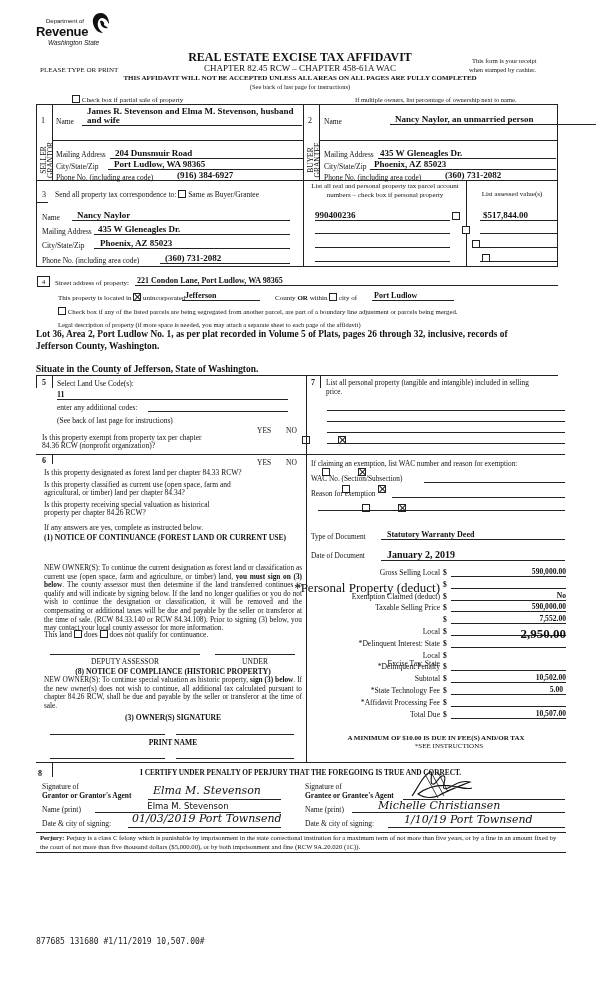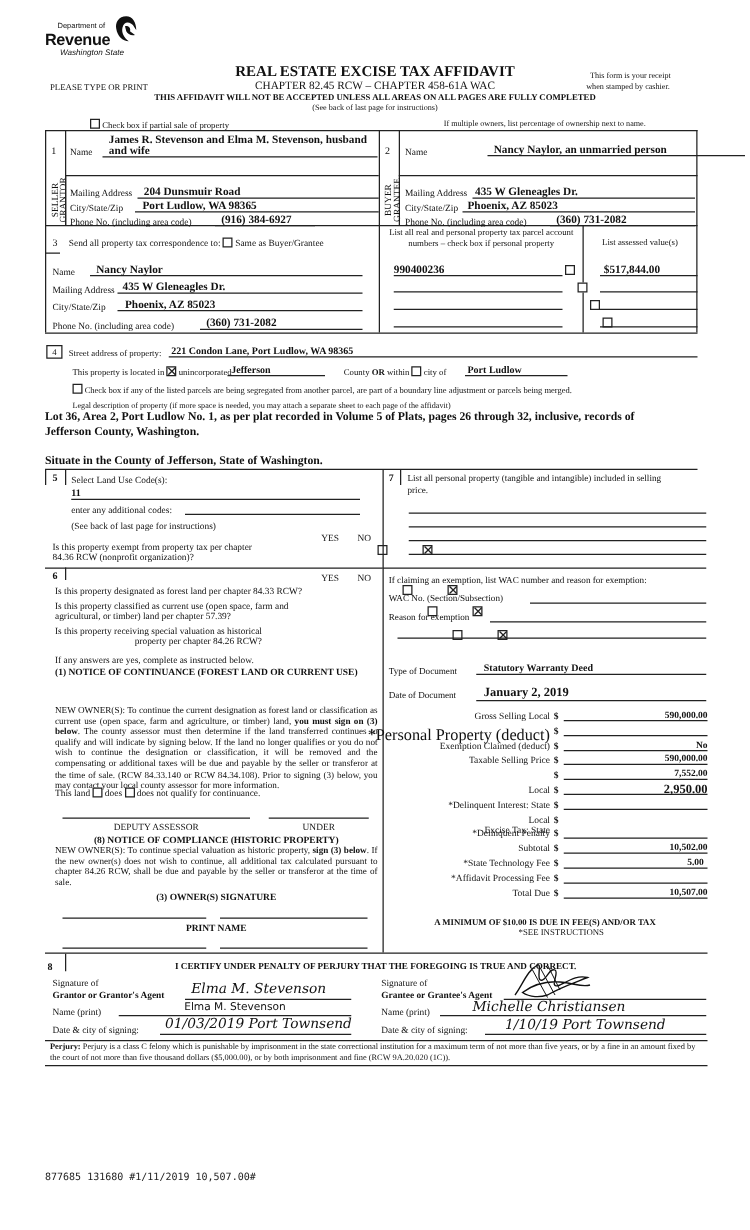--- a/index.html
+++ b/index.html
@@ -184,25 +184,25 @@
 <div class="hl" style="left:36px;top:454px;width:270px;"></div>
 <div class="vl" style="left:52px;top:454px;height:10px;"></div>
 <div class="abs num" style="left:42px;top:456px;">6</div>
 <div class="abs lab" style="left:257px;top:458px;">YES</div>
 <div class="abs lab" style="left:286px;top:458px;">NO</div>
 <div class="abs lab" style="left:44px;top:468px;">Is this property designated as forest land per chapter 84.33 RCW?</div>
 <span class="cb abs" style="left:262px;top:468px;"></span>
 <span class="cb x abs" style="left:288px;top:468px;"></span>
 <div class="abs lab" style="left:44px;top:481px;line-height:8px;">
   <div>Is this property classified as current use (open space, farm and</div>
-  <div>agricultural, or timber) land per chapter 57.39?</div>
+  <div>agricultural, or timber) land per chapter 84.34?</div>
 </div>
 <span class="cb abs" style="left:262px;top:485px;"></span>
 <span class="cb x abs" style="left:288px;top:485px;"></span>
-<div class="abs lab" style="left:44px;top:501px;line-height:8px;text-align:right;">
+<div class="abs lab" style="left:44px;top:501px;line-height:8px;">
   <div>Is this property receiving special valuation as historical</div>
   <div>property per chapter 84.26 RCW?</div>
 </div>
 <span class="cb abs" style="left:262px;top:504px;"></span>
 <span class="cb x abs" style="left:288px;top:504px;"></span>
 <div class="abs lab" style="left:44px;top:523px;">If any answers are yes, complete as instructed below.</div>
 <div class="abs b" style="left:44px;top:533px;font-size:7.6px;white-space:nowrap;">(1) NOTICE OF CONTINUANCE (FOREST LAND OR CURRENT USE)</div>
 <div class="abs para" style="left:44px;top:564px;width:258px;">
   <span>NEW OWNER(S): To continue the current designation as forest land or classification as current use (open space, farm and agriculture, or timber) land,</span>
   <b>you must sign on (3) below</b><span>. The county assessor must then determine if the land transferred continues to qualify and will indicate by signing below. If the land no longer qualifies or you do not wish to continue the designation or classification, it will be removed and the compensating or additional taxes will be due and payable by the seller or transferor at the time of sale. (RCW 84.33.140 or RCW 84.34.108). Prior to signing (3) below, you may contact your local county assessor for more information.</span>
@@ -279,21 +279,21 @@
     <span class="abs val ul right" style="left:141px;top:0;width:115px;font-size:7.6px;height:10px;">590,000.00</span>
   </div>
   <div style="position:relative;height:11.8px;">
     <span class="abs lab right" style="right:126px;top:1px;font-size:7.6px;margin-top:44px;">Excise Tax:  State</span>
     <span class="abs b" style="left:133px;top:1px;font-size:7.6px;">$</span>
     <span class="abs val ul right" style="left:141px;top:0;width:115px;font-size:7.6px;height:10px;">7,552.00</span>
   </div>
   <div style="position:relative;height:11.8px;">
     <span class="abs lab right" style="right:126px;top:1px;font-size:7.6px;">Local</span>
     <span class="abs b" style="left:133px;top:1px;font-size:7.6px;">$</span>
-    <span class="abs val ul right" style="left:141px;top:0;width:115px;font-size:10px;height:10px;">2,950.00</span>
+    <span class="abs val ul right" style="left:141px;top:0;width:115px;font-size:13px;height:10px;">2,950.00</span>
   </div>
   <div style="position:relative;height:11.8px;">
     <span class="abs lab right" style="right:126px;top:1px;font-size:7.6px;">*Delinquent Interest:  State</span>
     <span class="abs b" style="left:133px;top:1px;font-size:7.6px;">$</span>
     <span class="abs val ul right" style="left:141px;top:0;width:115px;font-size:7.6px;height:10px;"></span>
   </div>
   <div style="position:relative;height:11.8px;">
     <span class="abs lab right" style="right:126px;top:1px;font-size:7.6px;">Local</span>
     <span class="abs b" style="left:133px;top:1px;font-size:7.6px;">$</span>
     <span class="abs val right" style="left:141px;top:0;width:115px;font-size:7.6px;height:10px;"></span>

